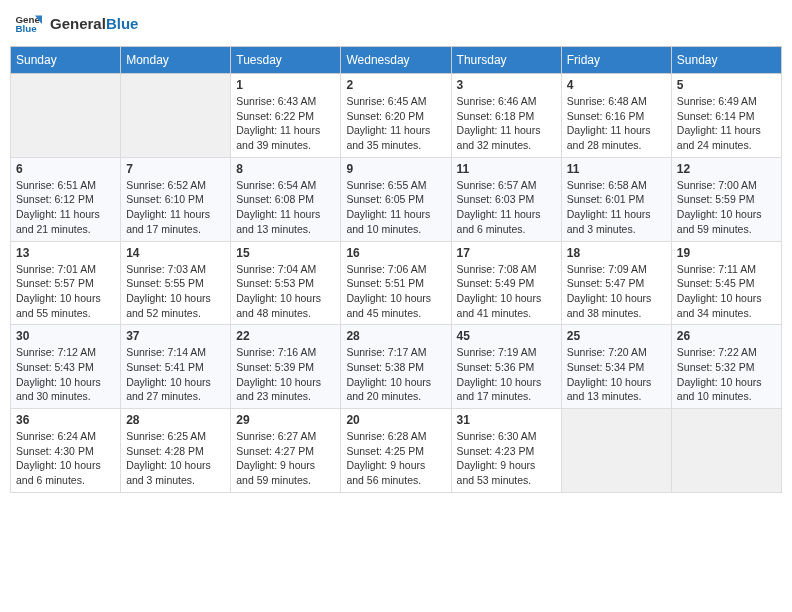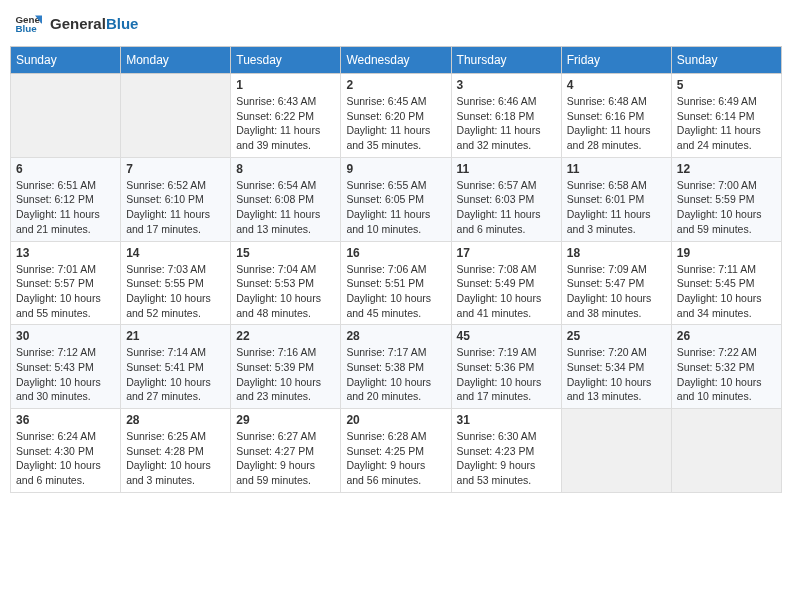--- a/index.html
+++ b/index.html
@@ -195,21 +195,21 @@
           <div class="day-number">19</div>
           <div class="day-info">Sunrise: 7:11 AM<br>Sunset: 5:45 PM<br>Daylight: 10 hours and 34 minutes.</div>
         </td>
       </tr>
       <tr>
         <td>
           <div class="day-number">30</div>
           <div class="day-info">Sunrise: 7:12 AM<br>Sunset: 5:43 PM<br>Daylight: 10 hours and 30 minutes.</div>
         </td>
         <td>
-          <div class="day-number">21</div>
+          <div class="day-number">37</div>
           <div class="day-info">Sunrise: 7:14 AM<br>Sunset: 5:41 PM<br>Daylight: 10 hours and 27 minutes.</div>
         </td>
         <td>
           <div class="day-number">22</div>
           <div class="day-info">Sunrise: 7:16 AM<br>Sunset: 5:39 PM<br>Daylight: 10 hours and 23 minutes.</div>
         </td>
         <td>
           <div class="day-number">28</div>
           <div class="day-info">Sunrise: 7:17 AM<br>Sunset: 5:38 PM<br>Daylight: 10 hours and 20 minutes.</div>
         </td>

